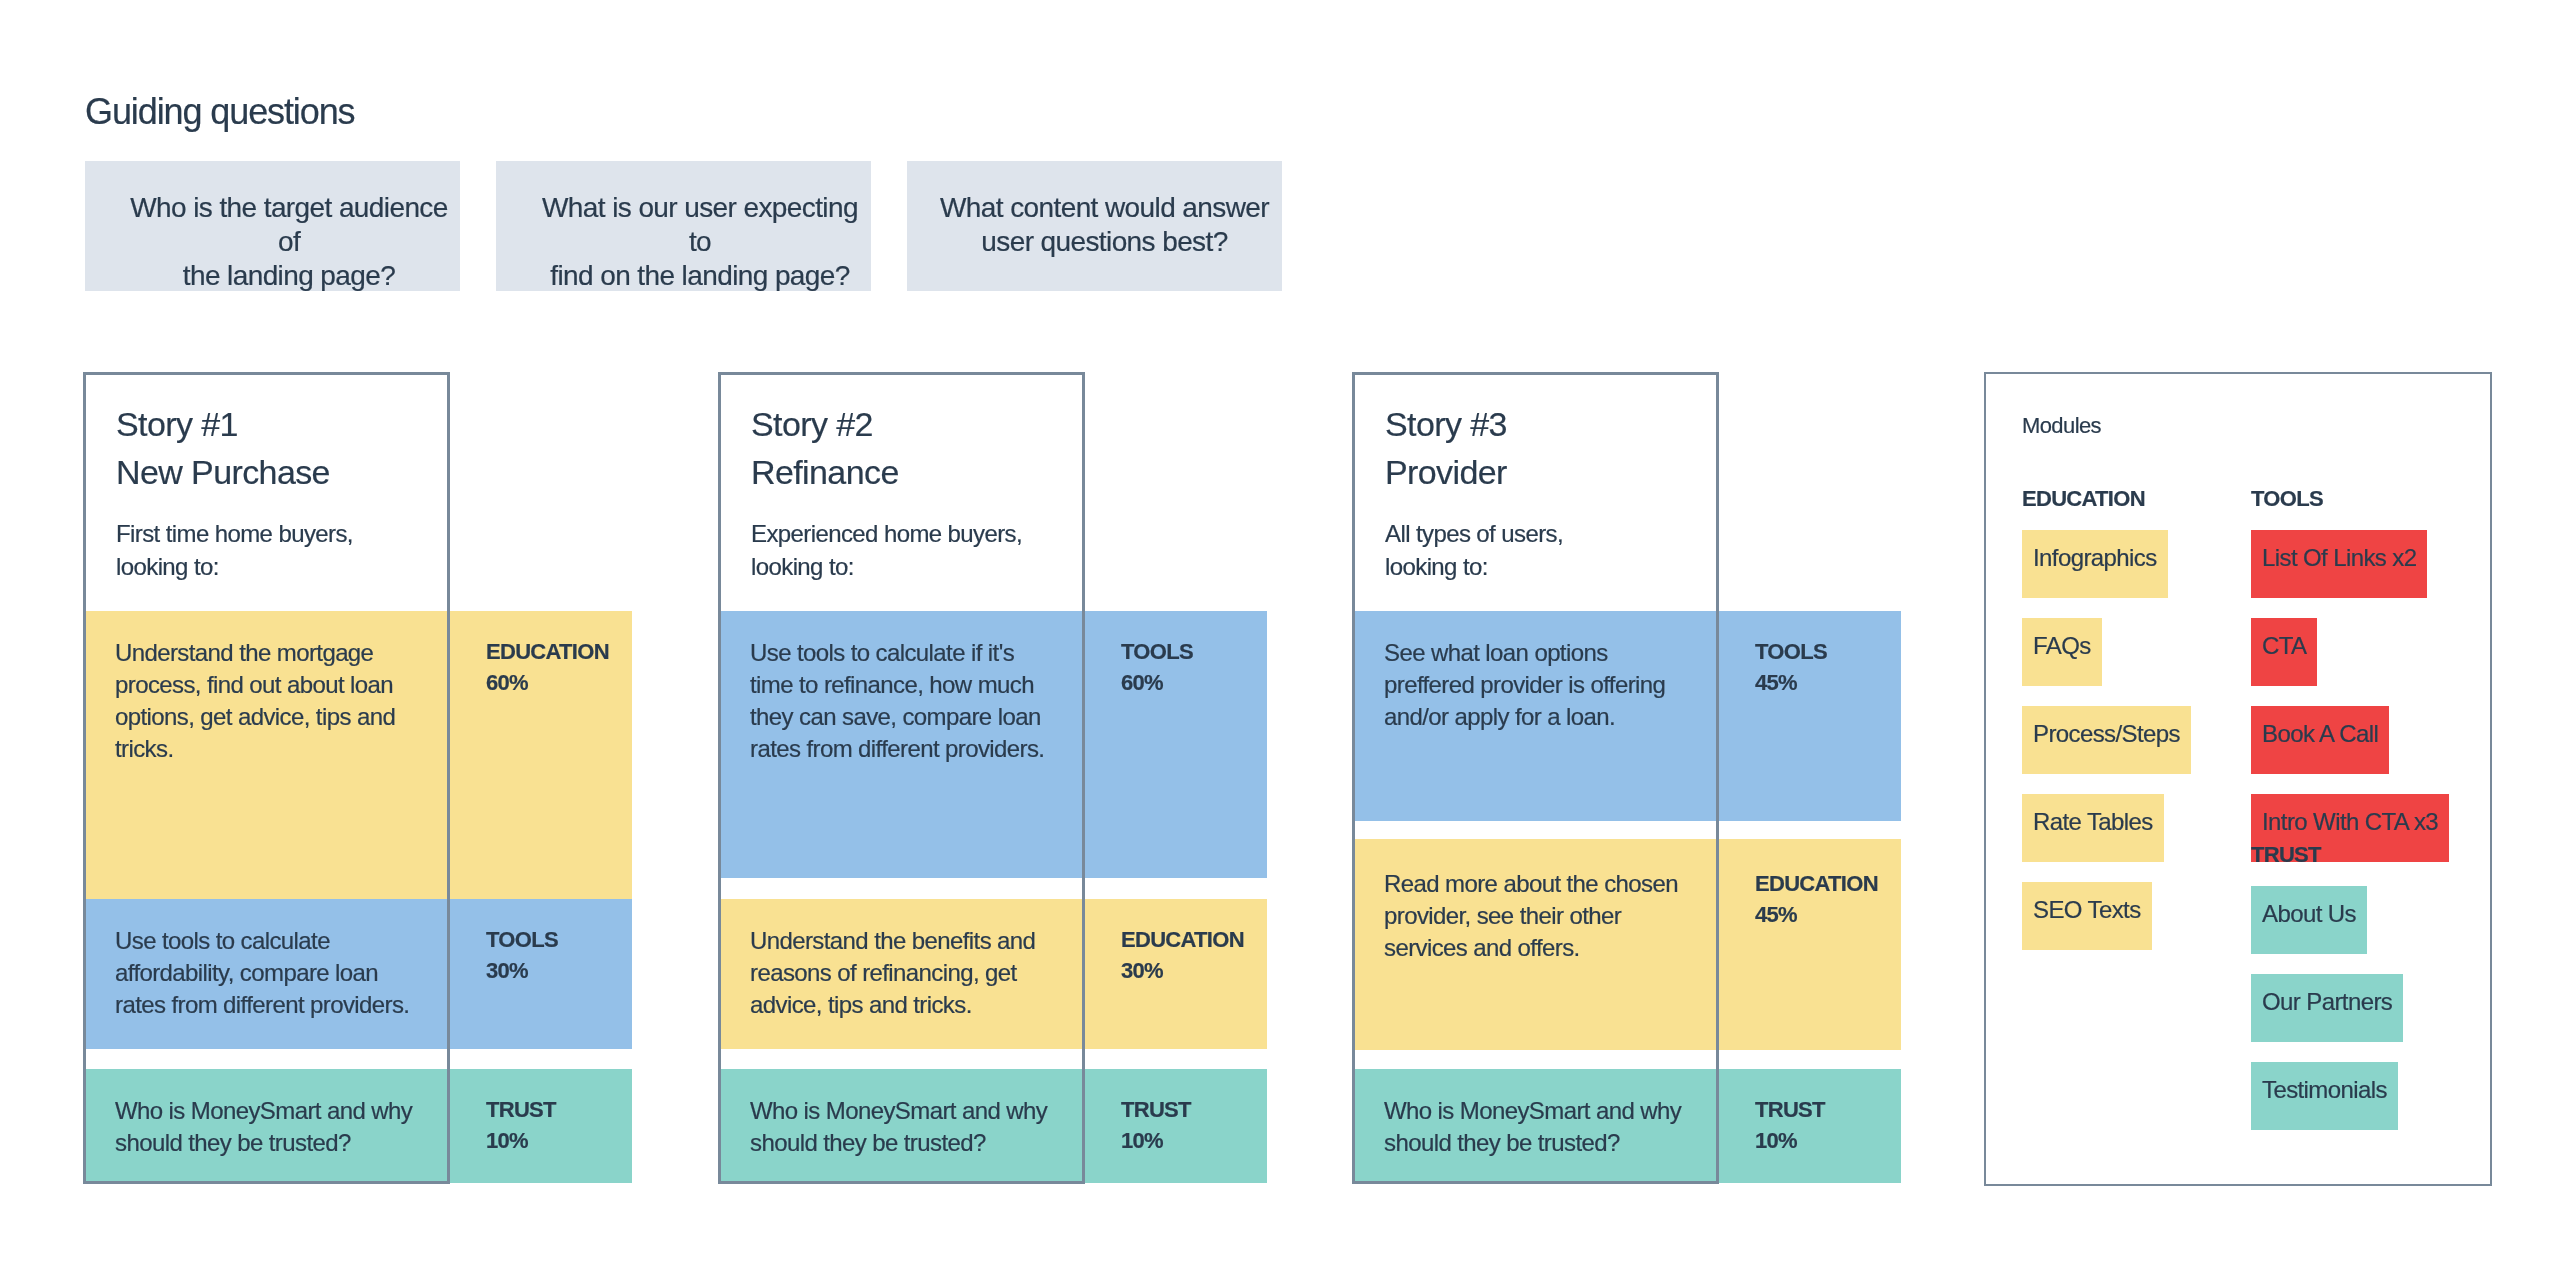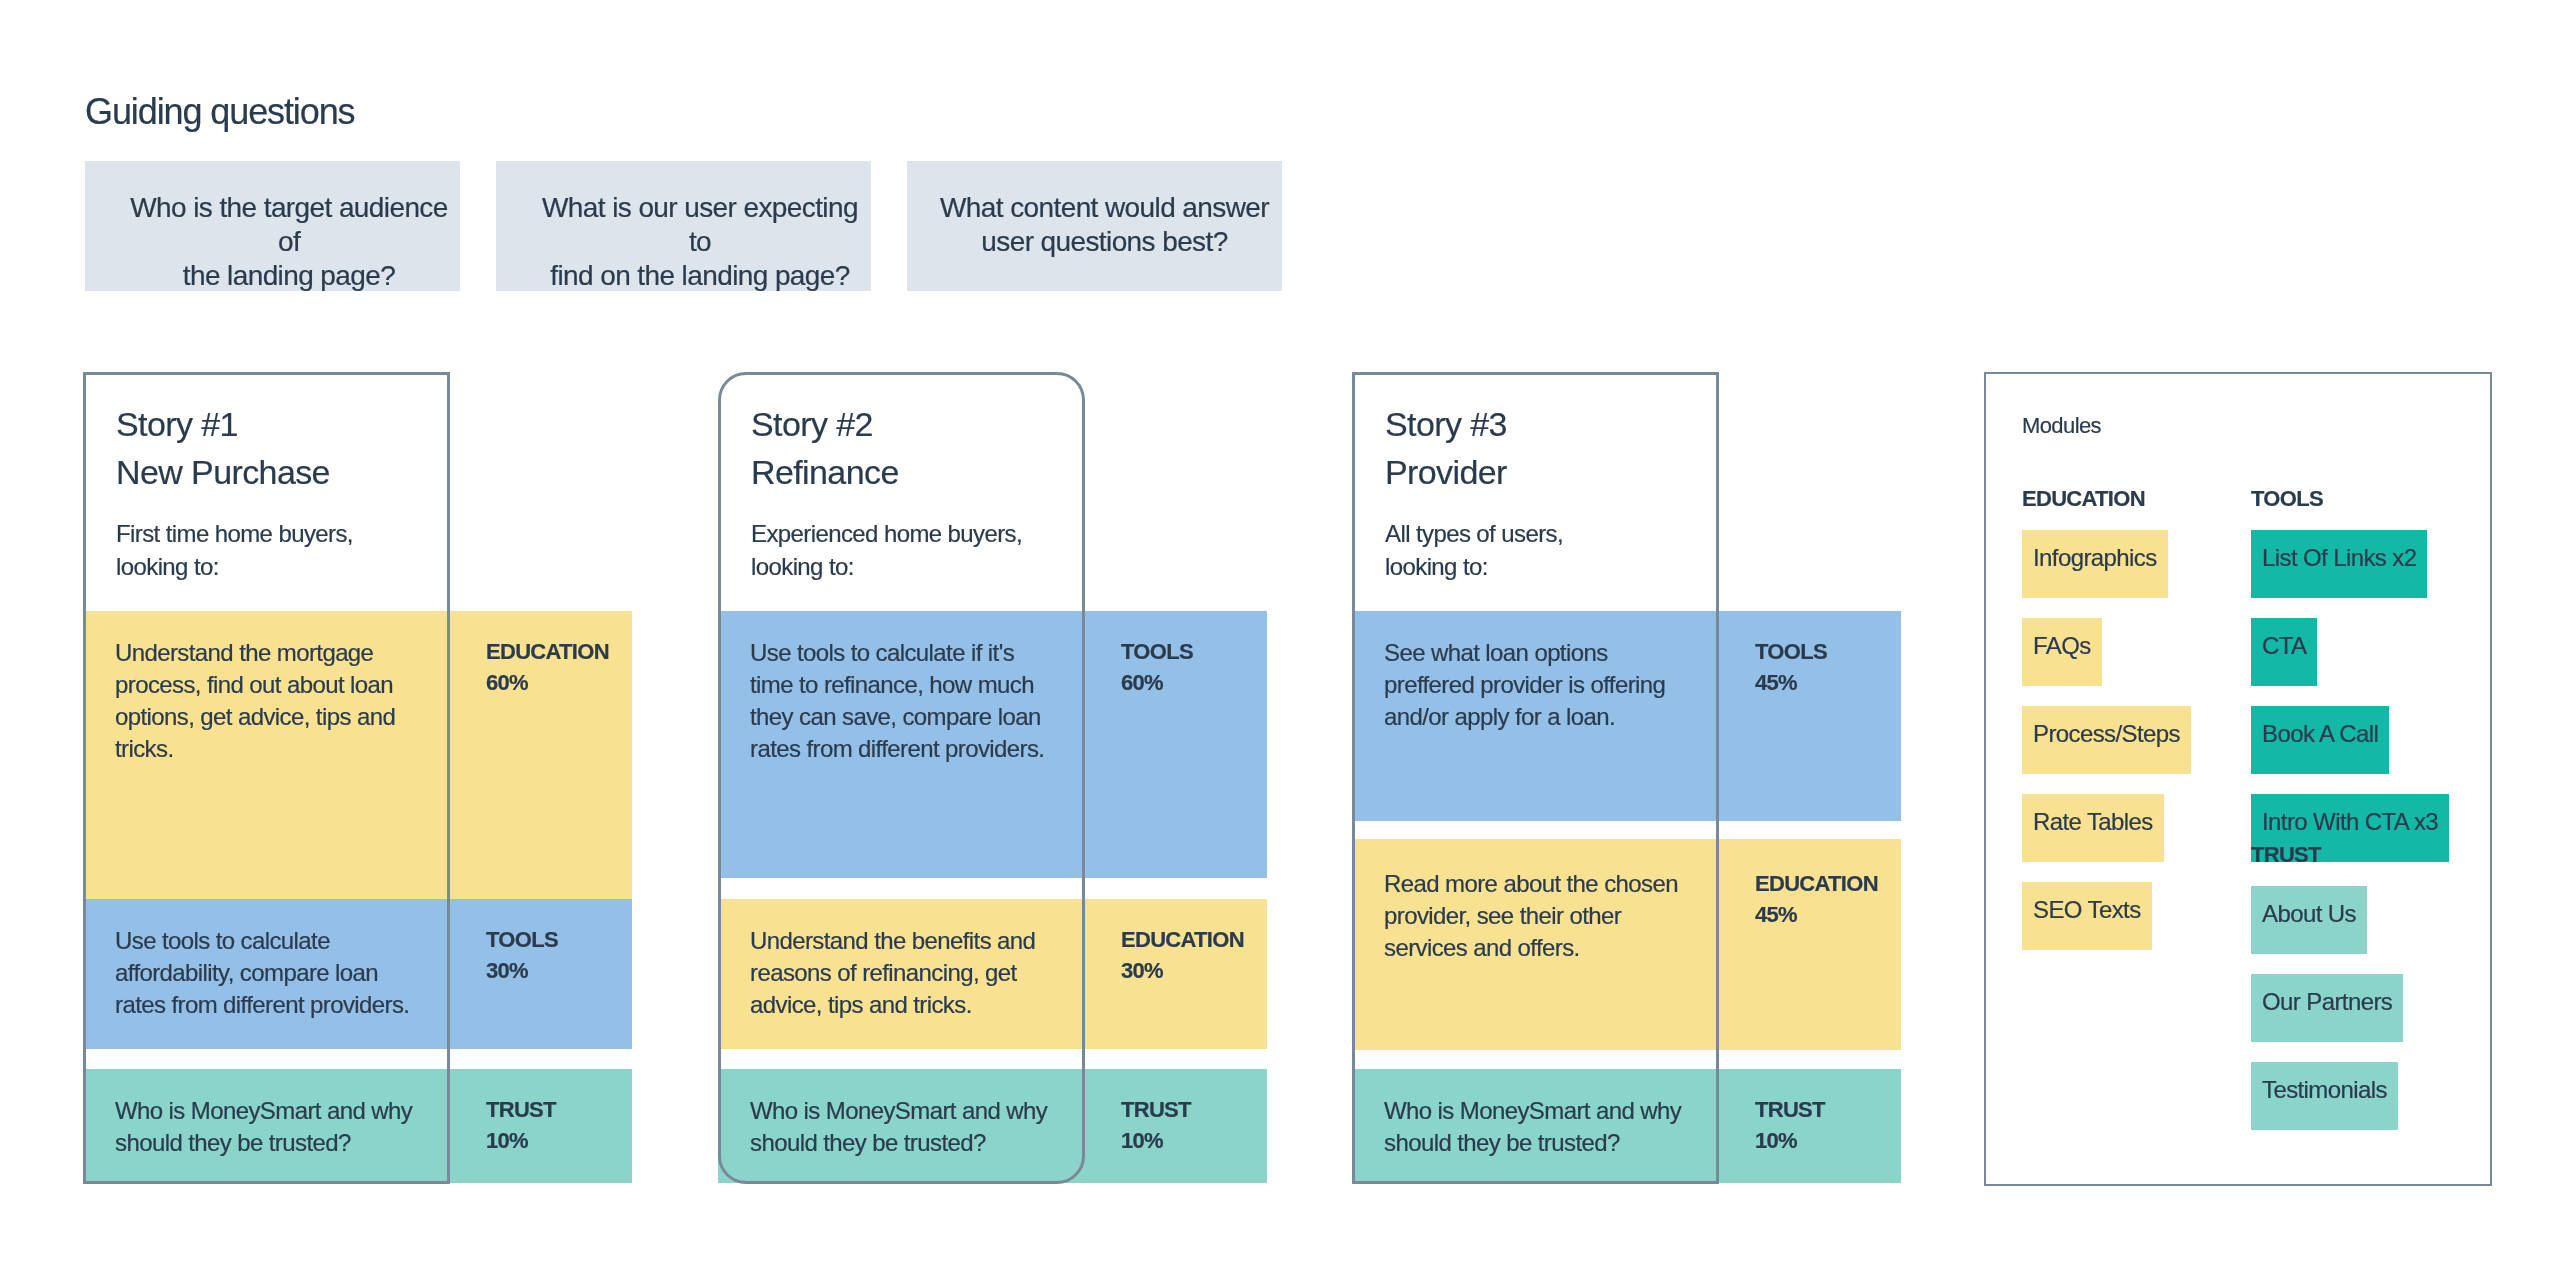--- a/index.html
+++ b/index.html
@@ -23,21 +23,21 @@
   .row{left:0;width:549px;}
   .row .row-text{position:absolute;left:32px;top:26px;width:307px;font-size:24px;letter-spacing:-0.6px;line-height:32px;}
   .row .row-label{position:absolute;left:403px;top:25.4px;font-size:22px;font-weight:bold;letter-spacing:-0.7px;line-height:31px;white-space:pre-line;}
   
   #modules-panel{left:1984px;top:372px;width:508px;height:814px;border:2.4px solid #78899A;box-sizing:border-box;}
   #modules-title{position:absolute;left:36px;top:33px;font-size:22px;letter-spacing:-0.6px;line-height:38px;}
   .mod-col{position:absolute;}
   .mod-group-title{font-size:22px;font-weight:bold;letter-spacing:-0.7px;line-height:22px;}
   .chip{display:inline-block;height:68px;line-height:56px;padding:0 11px;box-sizing:border-box;font-size:24px;letter-spacing:-0.6px;white-space:nowrap;margin-bottom:20px;}
   .chip.edu{background:#F9E192;}
-  .chip.tool{background:#14b8a6;}
+  .chip.tool{background:#ef4444;}
   .chip.trust{background:#8AD4CA;}
 </style>
 </head>
 <body>
 
 <div class="abs" id="page-heading">Guiding questions</div>
 
 <div id="gq-container">
     <div class="abs gq-card" style="left: 85px;">
       <div class="gq-text"><div>Who is the target audience of</div><div>the landing page?</div></div>
@@ -71,21 +71,21 @@
       <div class="row-label"><div>TOOLS</div><div>60%</div></div>
     </div>
     <div class="abs row" style="left: 718px; top: 899px; height: 150px; background: rgb(249, 225, 146);">
       <div class="row-text">Understand the benefits and reasons of refinancing, get advice, tips and tricks.</div>
       <div class="row-label"><div>EDUCATION</div><div>30%</div></div>
     </div>
     <div class="abs row" style="left: 718px; top: 1069px; height: 114px; background: rgb(138, 212, 202);">
       <div class="row-text">Who is MoneySmart and why should they be trusted?</div>
       <div class="row-label"><div>TRUST</div><div>10%</div></div>
     </div>
-    <div class="abs story" style="left: 718px; border-radius: 28px;">
+    <div class="abs story" style="left: 718px;">
       <div class="story-head"><div>Story #2</div><div>Refinance</div></div>
       <div class="story-sub"><div>Experienced home buyers,</div><div>looking to:</div></div>
     </div>
     <div class="abs row" style="left: 1352px; top: 611px; height: 210px; background: rgb(148, 192, 232);">
       <div class="row-text">See what loan options preffered provider is offering and/or apply for a loan.</div>
       <div class="row-label"><div>TOOLS</div><div>45%</div></div>
     </div>
     <div class="abs row" style="left: 1352px; top: 839px; height: 211px; background: rgb(249, 225, 146);">
       <div class="row-text" style="top: 29px;">Read more about the chosen provider, see their other services and offers.</div>
       <div class="row-label" style="top: 29px;"><div>EDUCATION</div><div>45%</div></div>

